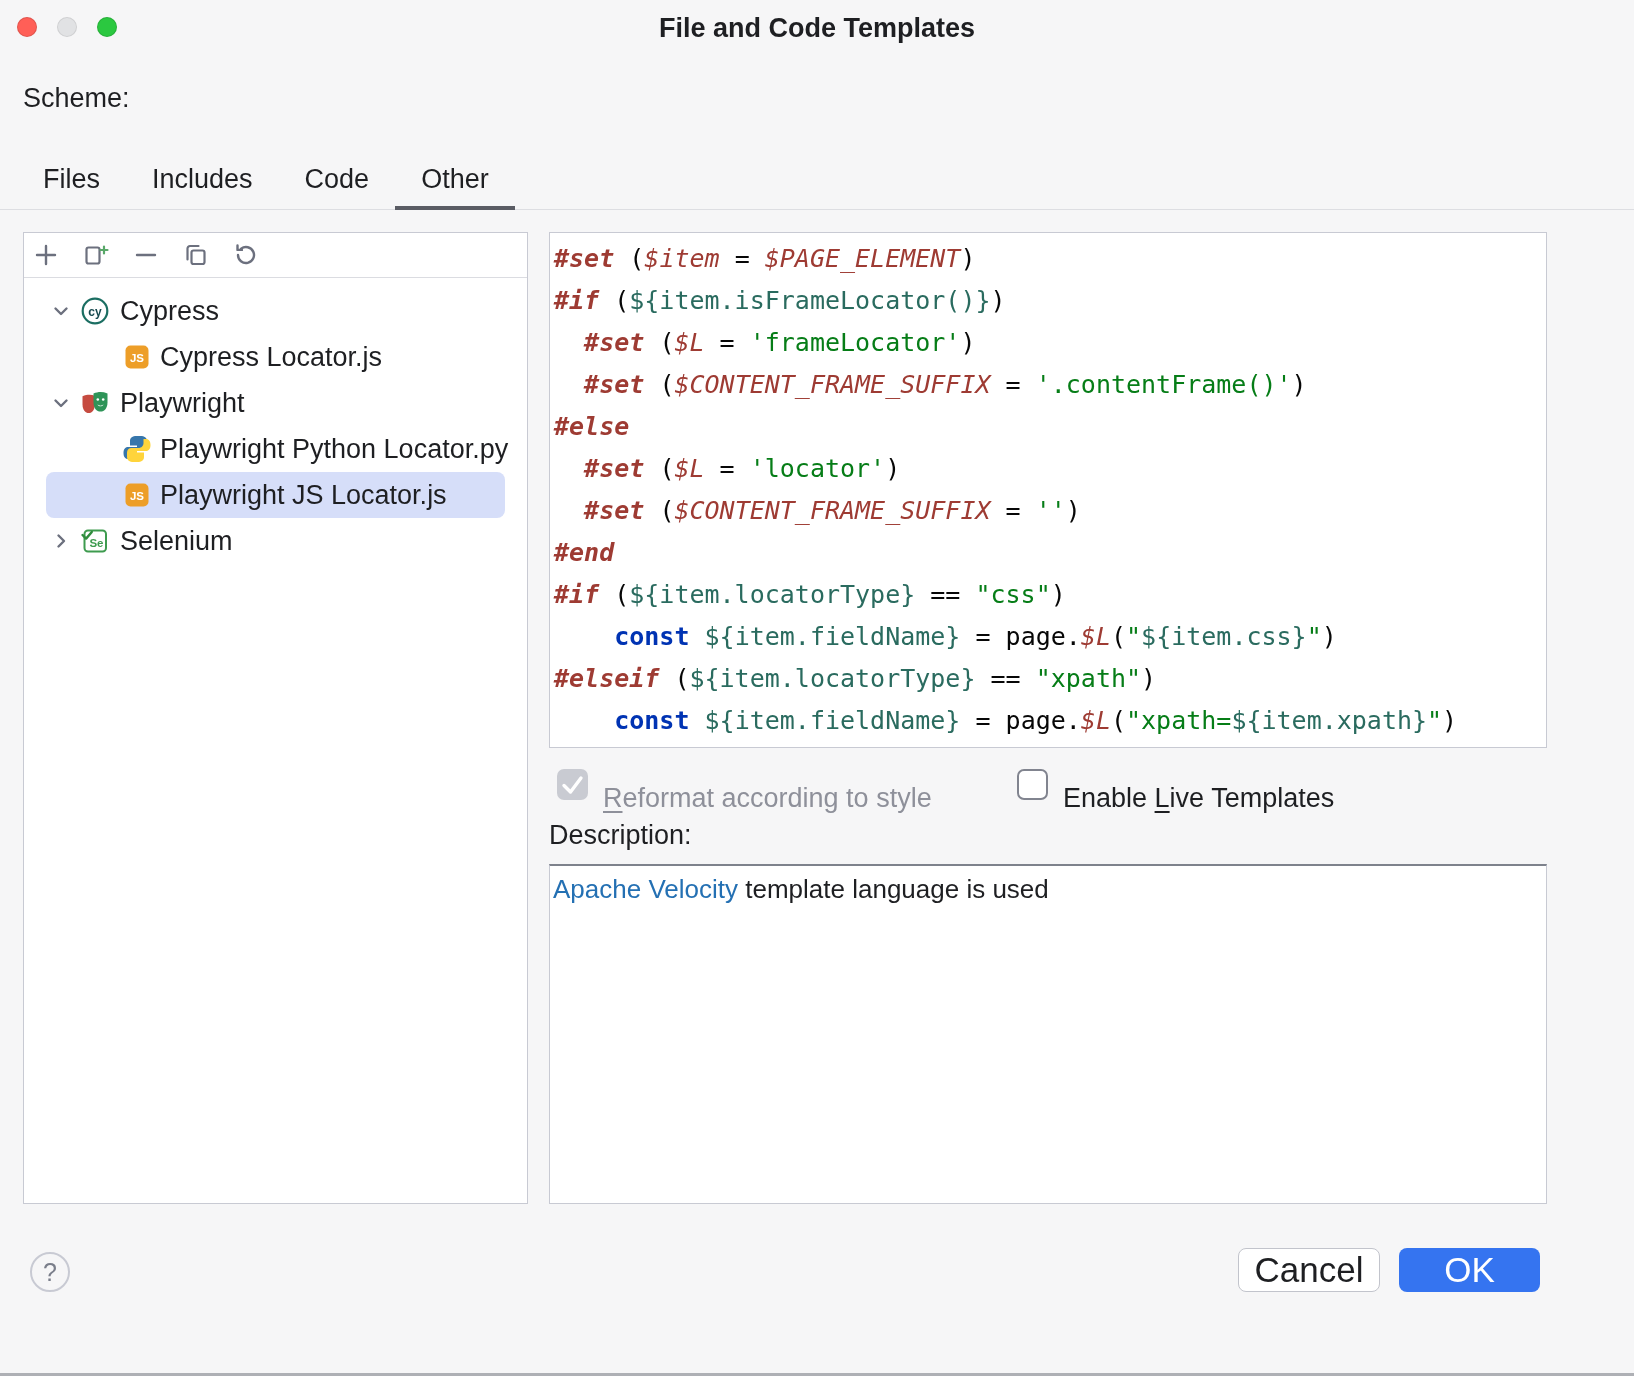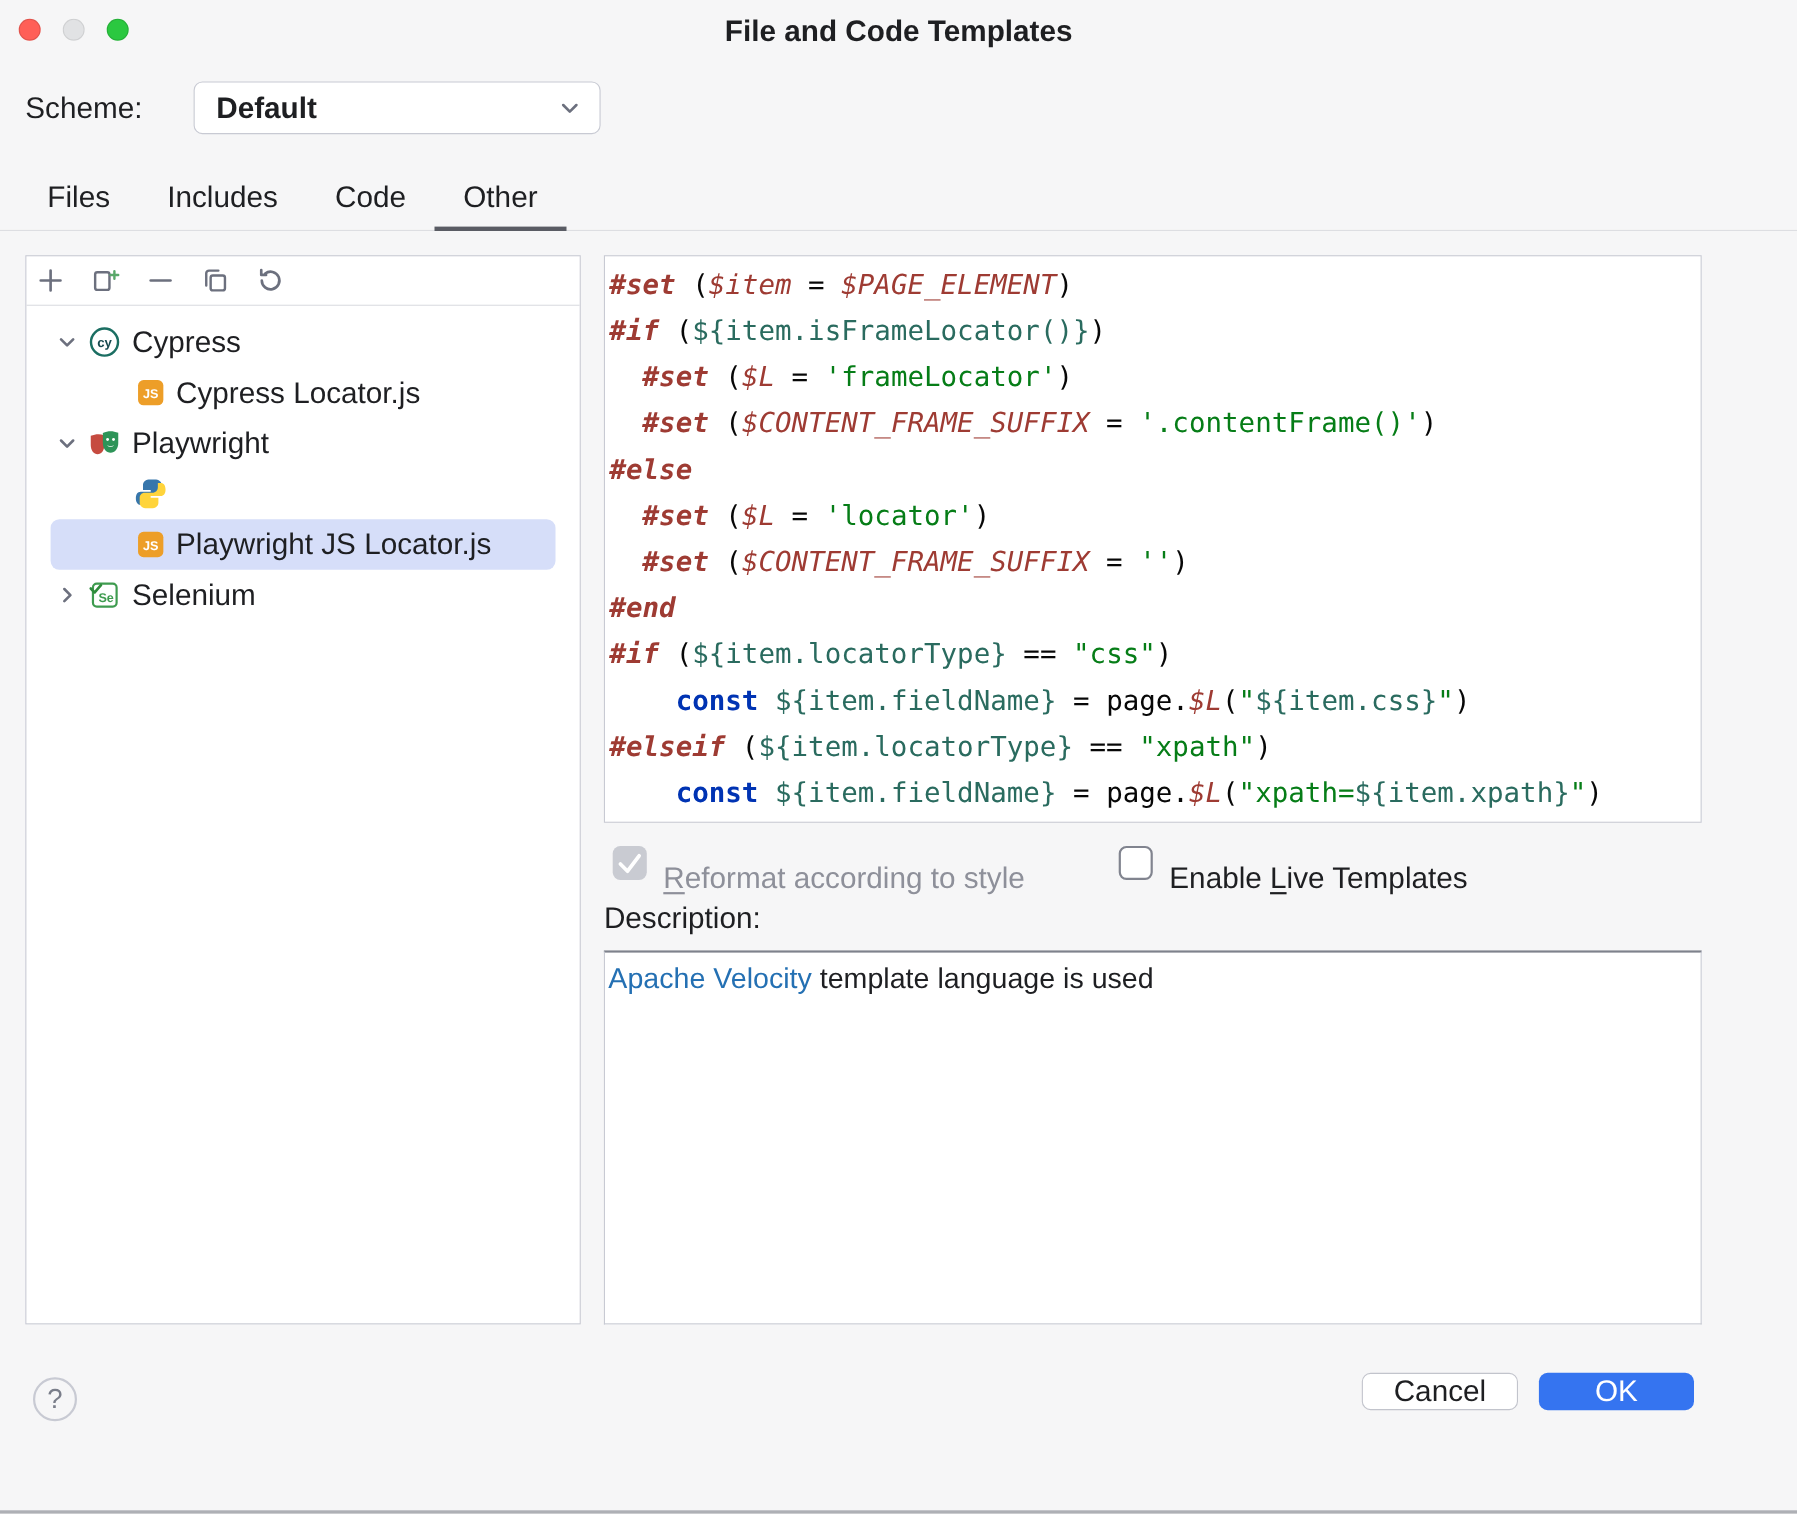--- a/index.html
+++ b/index.html
@@ -78,21 +78,21 @@
   
   .desc-label { position:absolute; left:549px; top:820px; font-size:27px; }
   .desc-box { position:absolute; left:549px; top:864px; width:998px; height:340px; background:#fff;
               border:1px solid #C8CAD3; border-top:2px solid #7E828C; padding:8px 26px 0 3px; font-size:26px; }
   .desc-box .link { color:#2470B3; cursor:pointer; }
 
   
   .help-btn { position:absolute; left:30px; top:1252px; width:40px; height:40px; border-radius:50%;
               border:2px solid #C8CAD3; display:flex; align-items:center; justify-content:center;
               color:#7A7E8A; font-size:25px; background:#F6F6F7; cursor:default; }
-  .btn { position:absolute; top:1248px; height:34px; border-radius:8px; font-size:27px;
+  .btn { position:absolute; top:1248px; height:44px; border-radius:8px; font-size:35px;
          font-family:inherit; display:flex; align-items:center; justify-content:center; border:none; cursor:default; }
   .btn.cancel { left:1238px; width:142px; background:#fff; border:1px solid #C2C4CC; color:#1E1F22; }
   .btn.ok { left:1399px; width:141px; background:#3574F0; color:#fff; }
   .bottom-edge { position:absolute; left:0; bottom:0; width:100%; height:3px; background:#AEB0B5; }
 </style>
 </head>
 <body>
 
 <div class="dialog">
 
@@ -100,28 +100,20 @@
     <div class="traffic-lights">
       <span class="tl red"></span>
       <span class="tl gray"></span>
       <span class="tl green"></span>
     </div>
     <div class="window-title">File and Code Templates</div>
   </div>
 
   <div class="scheme-row">
     <span class="scheme-label">Scheme:</span>
-    <div class="scheme-select">
-      <span class="value">Default</span>
-      <span class="select-chevron">
-        <svg width="26" height="26" viewBox="0 0 26 26">
-            <polyline points="7,10.5 13,16.5 19,10.5" fill="none" stroke="#6C707E" stroke-width="2.4" stroke-linecap="round" stroke-linejoin="round"></polyline>
-          </svg>
-      </span>
-    </div>
   </div>
 
   <div class="tab-bar">
       <div class="tab">Files</div>
       <div class="tab">Includes</div>
       <div class="tab">Code</div>
       <div class="tab active">Other</div>
     </div>
 
   <div class="left-panel">
@@ -196,20 +188,21 @@
           </span>
           <span class="tree-label">Playwright</span>
         </div>
         <div class="tree-row lvl1">
           <span class="tree-icon">
             <svg viewBox="0 0 30 30" width="30" height="30">
               <path d="M14.5 2c-4 0-6.5 1.8-6.5 5v4.5h7V13H6c-3 0-4.5 2.5-4.5 6 0 3.6 1.5 6 4.5 6h2.5v-4c0-2.8 2-5 5-5h7c2.6 0 4.5-2 4.5-4.5V7c0-3.2-2.7-5-6.5-5h-4z" fill="#3776AB"></path>
               <path d="M15.5 28c4 0 6.5-1.8 6.5-5v-4.5h-7V17h9c3 0 4.5-2.5 4.5-6 0-3.6-1.5-6-4.5-6h-2.5v4c0 2.8-2 5-5 5h-7c-2.6 0-4.5 2-4.5 4.5V23c0 3.2 2.7 5 6.5 5h4z" fill="#FFD43B"></path>
             </svg>
           </span>
+          <span class="tree-label">Playwright Python Locator.py</span>
         </div>
         <div class="tree-row lvl1 selected">
           <span class="tree-icon">
             <svg viewBox="0 0 30 30" width="30" height="30">
               <rect x="3.5" y="3.5" width="23" height="23" rx="5" fill="#ED9E28"></rect>
               <text x="15" y="20" text-anchor="middle" font-size="11.5" font-weight="bold" font-family="Liberation Sans, sans-serif" fill="#FFFFFF">JS</text>
             </svg>
           </span>
           <span class="tree-label">Playwright JS Locator.js</span>
         </div>

